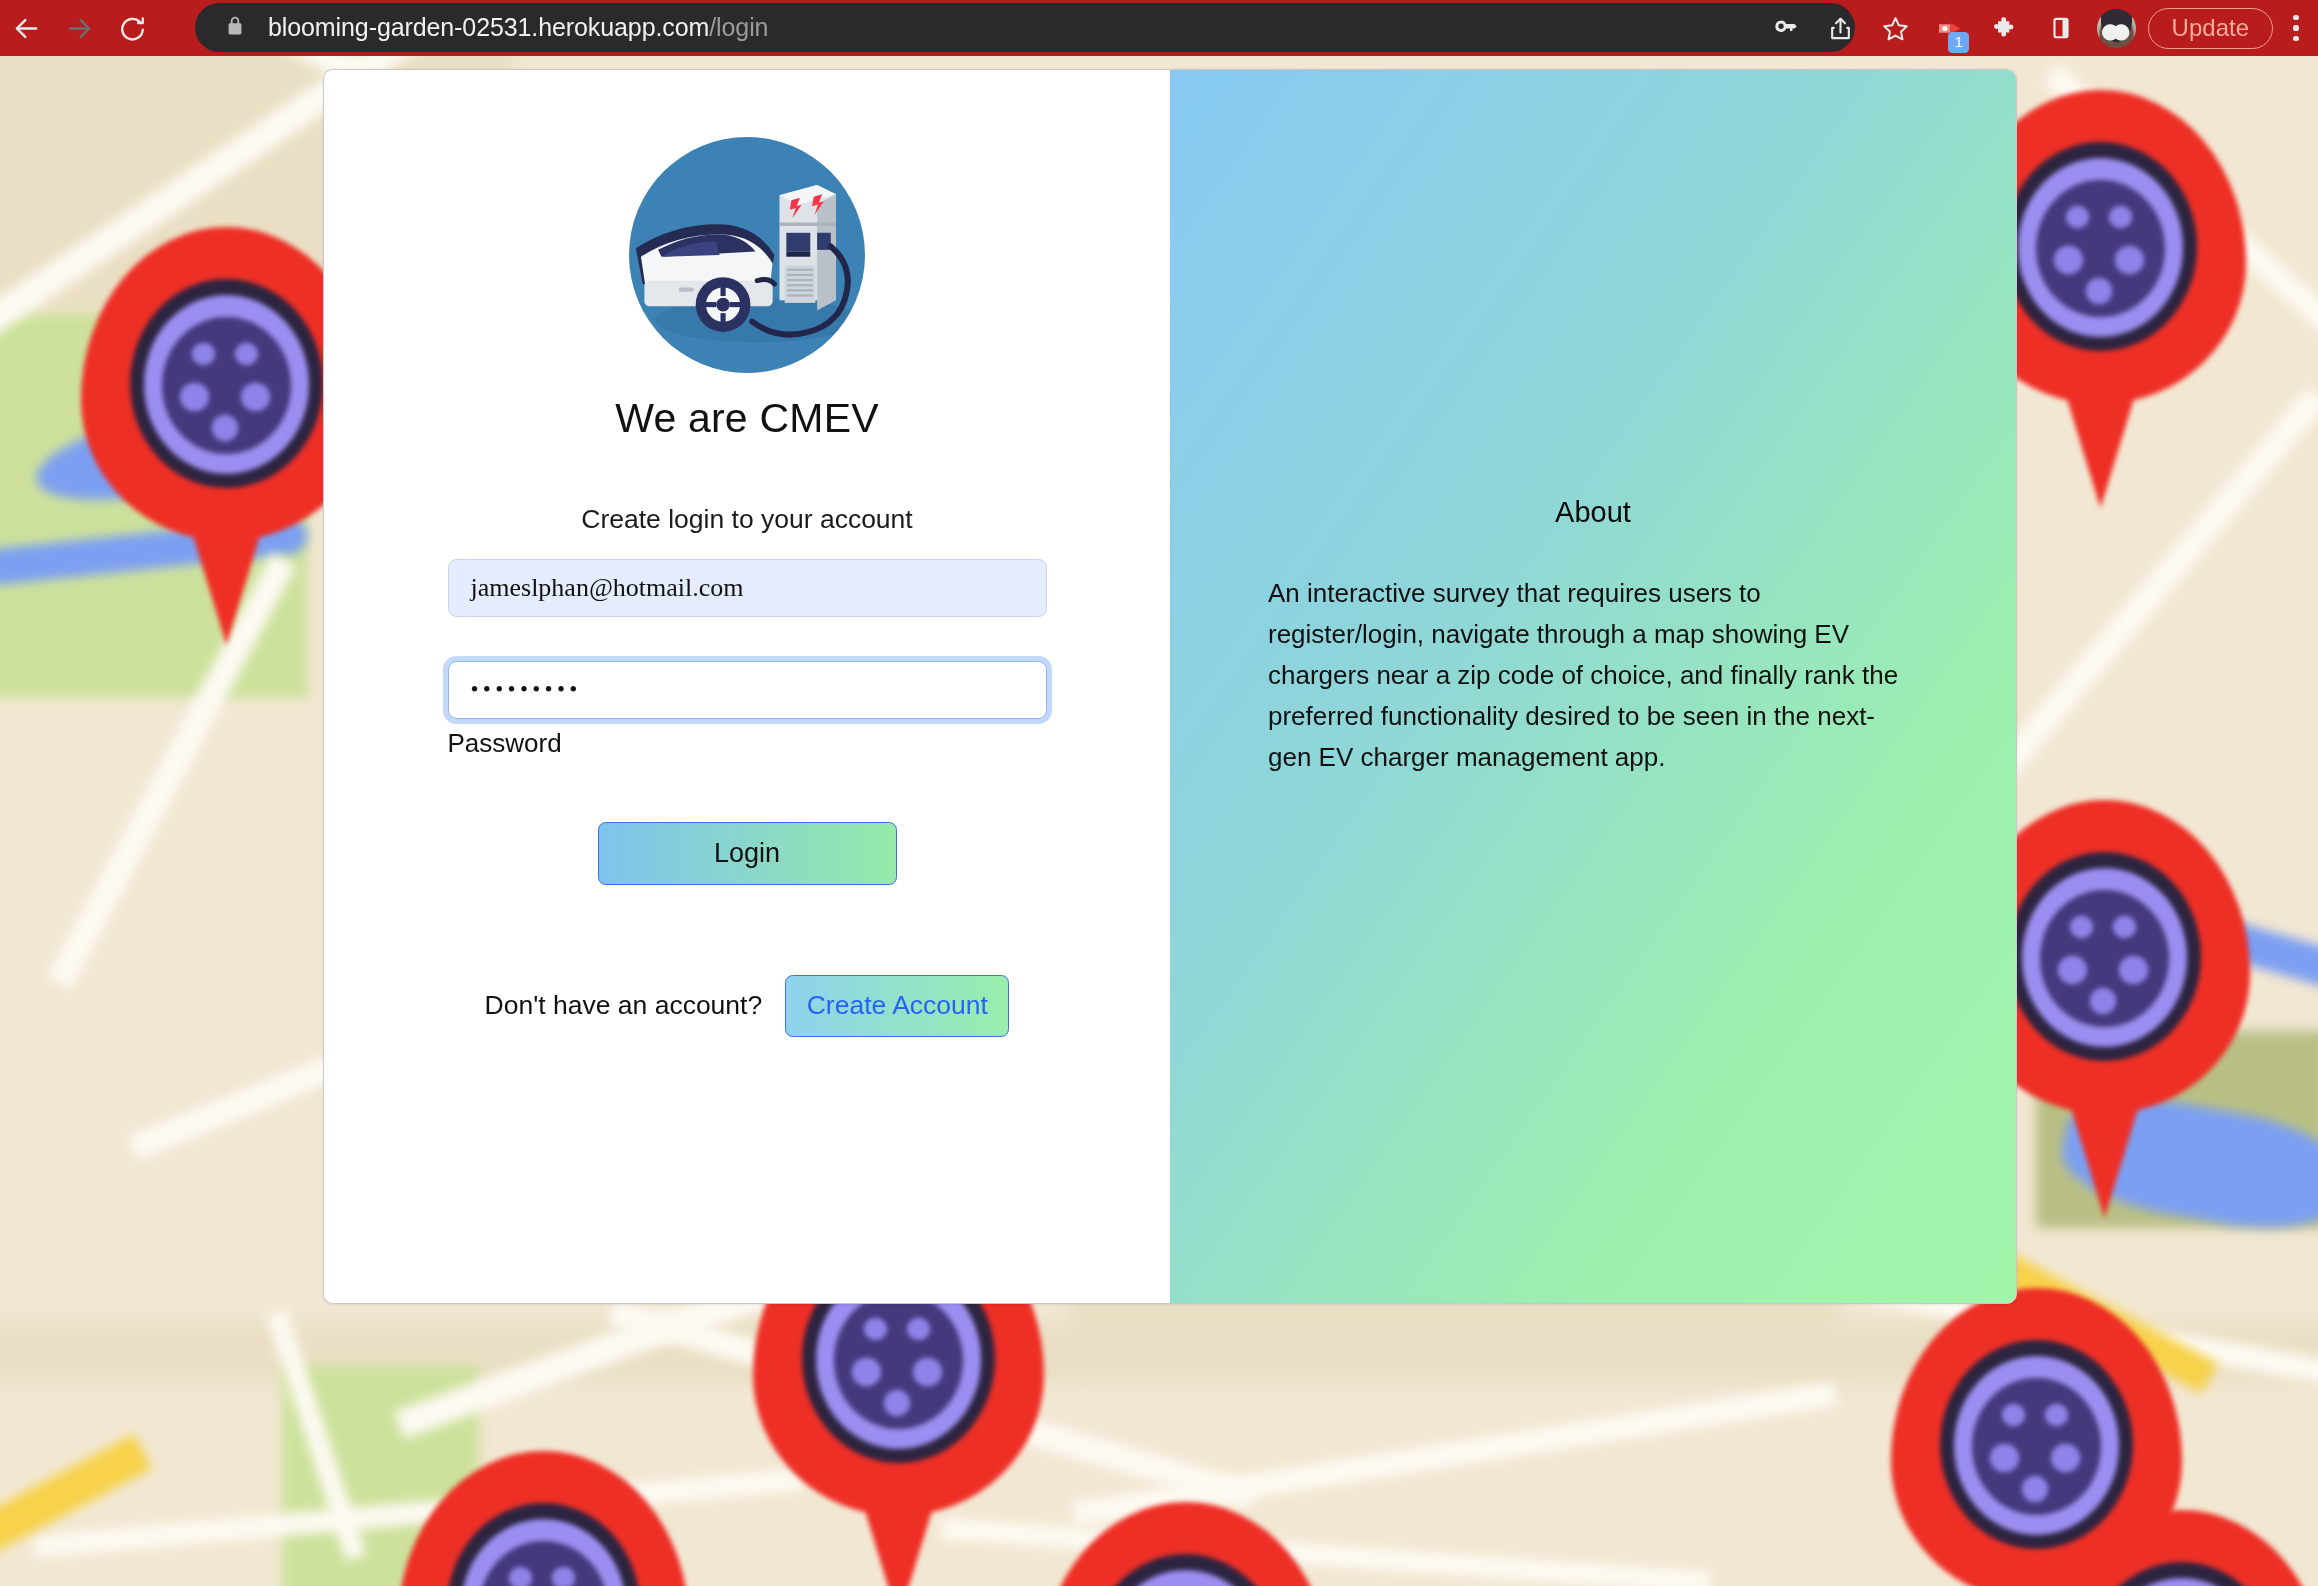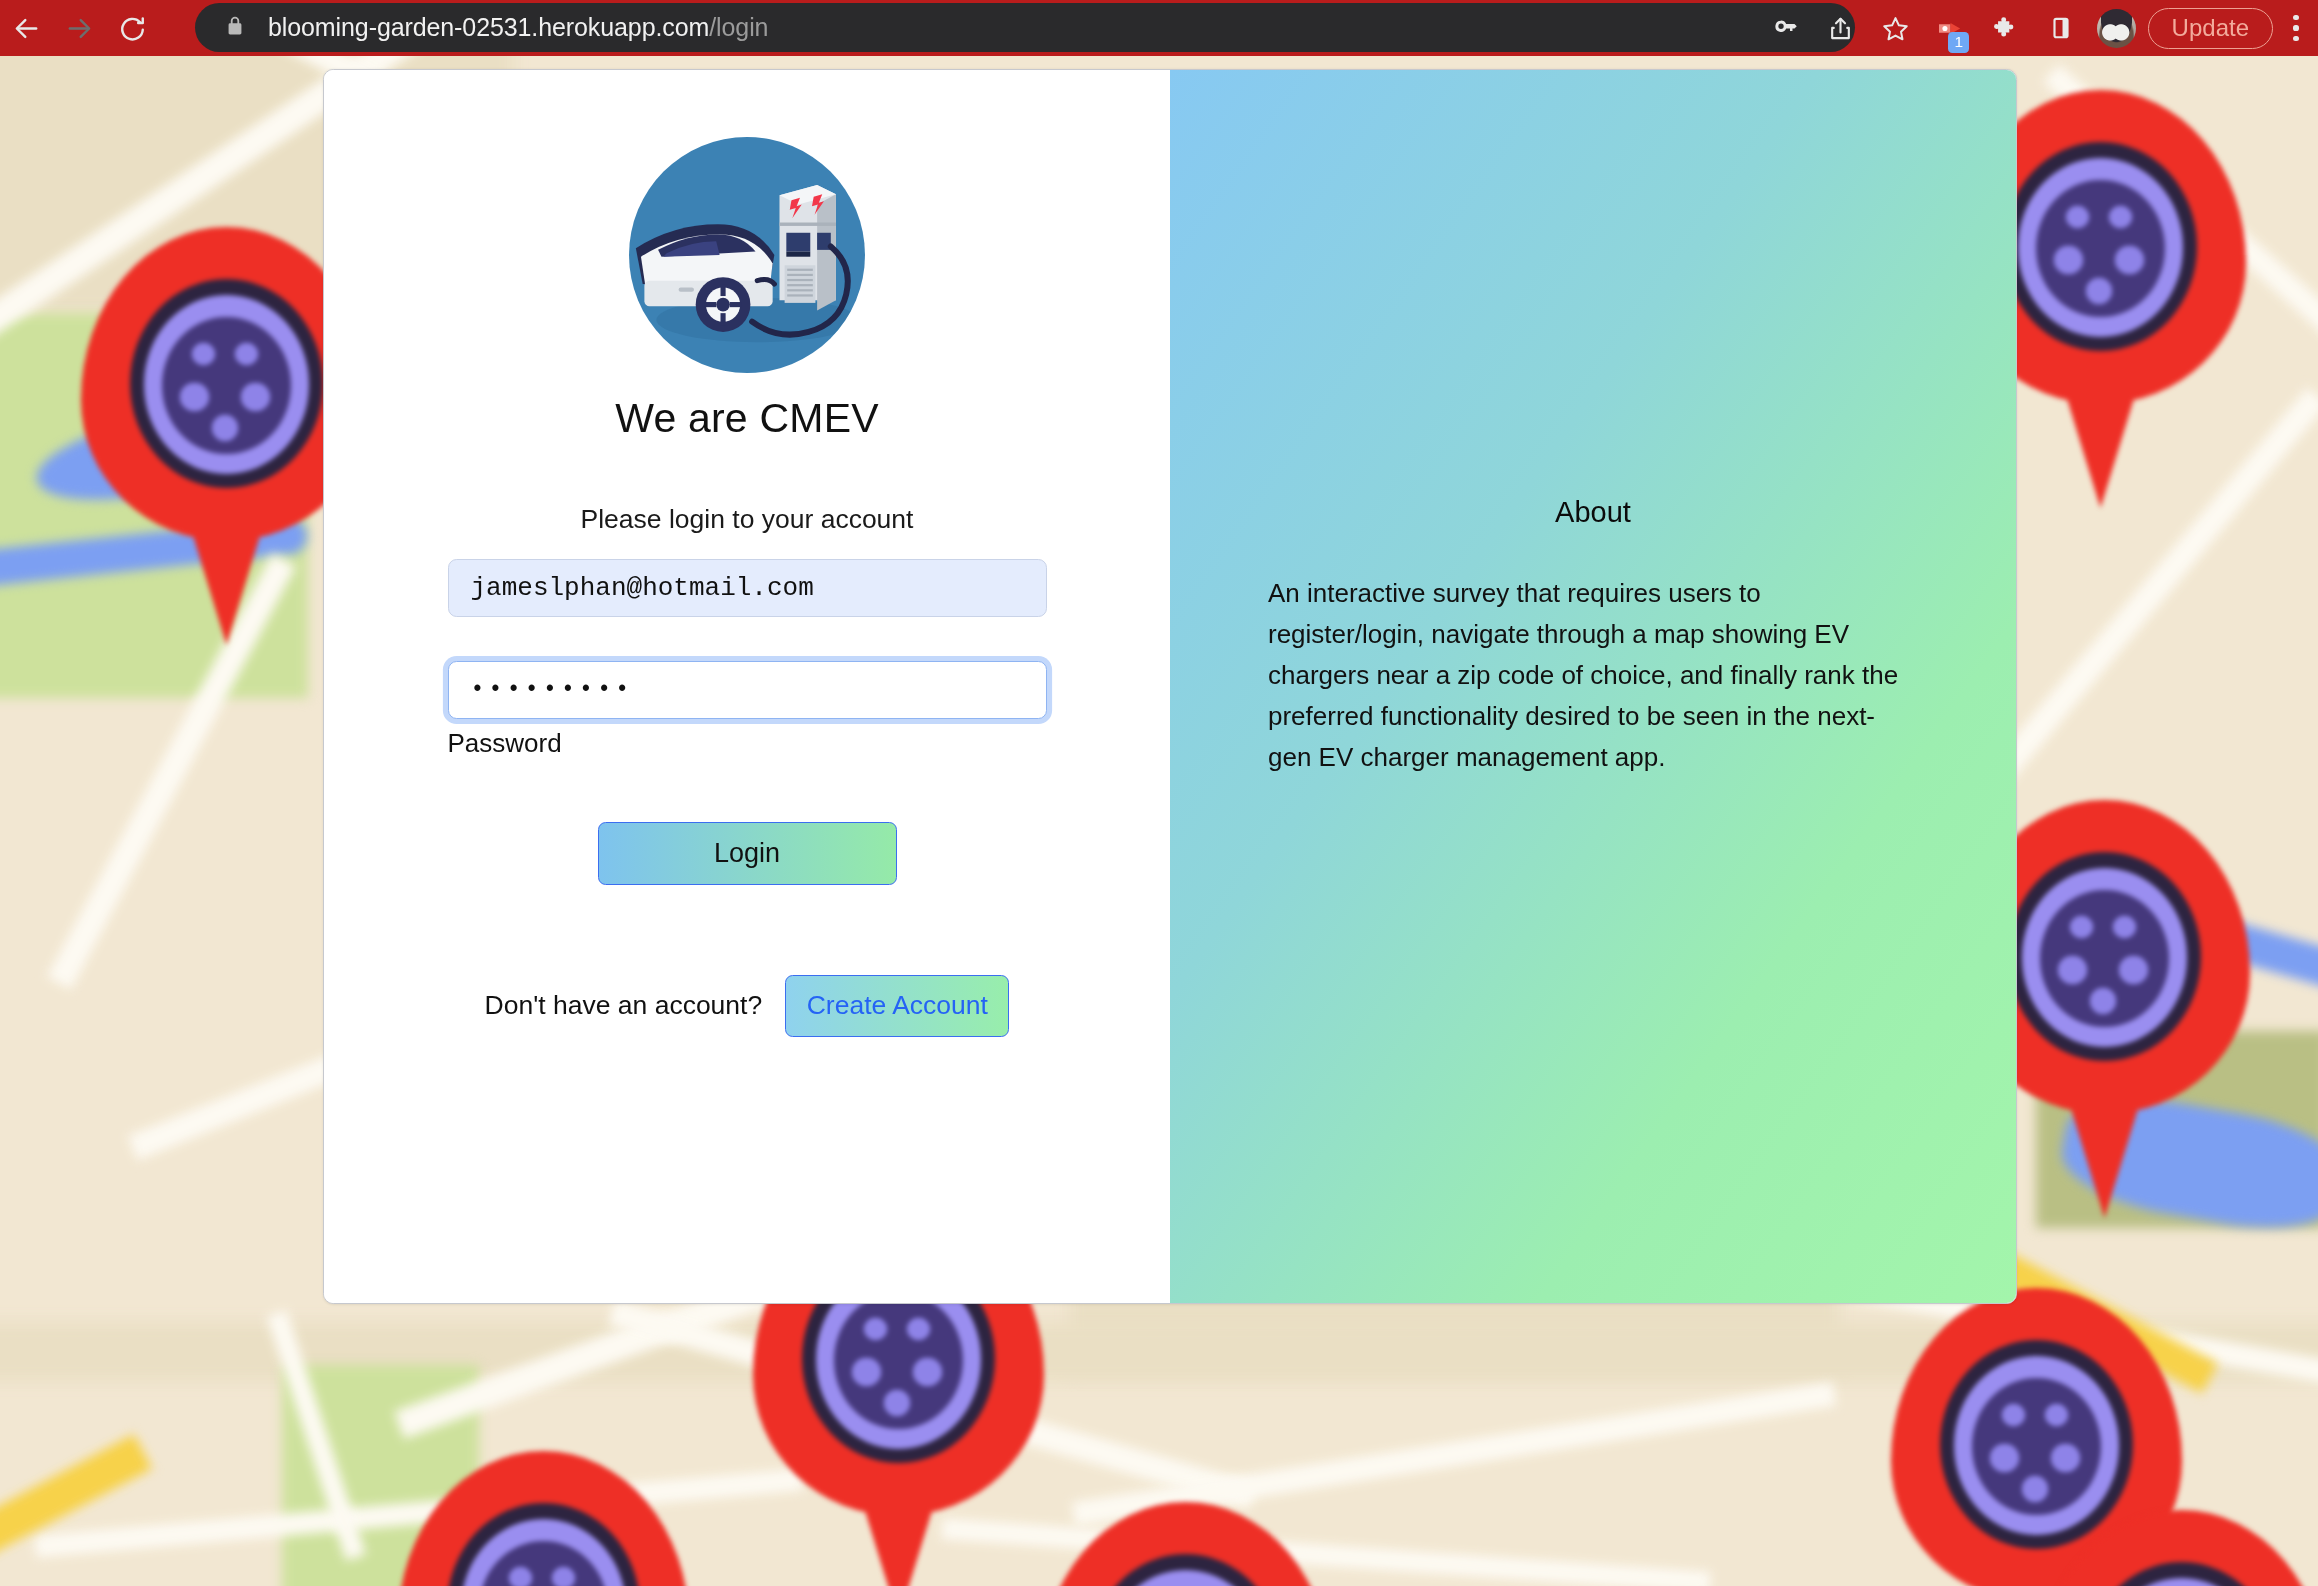--- a/index.html
+++ b/index.html
@@ -251,21 +251,21 @@
     margin-top: 24px;
   }
   .field-group.second { margin-top: 44px; }
 
   .text-input {
     width: 100%;
     height: 58px;
     border-radius: 8.6px;
     padding: 0 22px;
     font-size: 26px;
-    font-family: Liberation Mono, monospace;
+    font-family: Liberation Serif, serif;
     outline: none;
     display: flex;
     align-items: center;
   }
   #email-input {
     background: #e4ecfd;
     border: 0.9px solid #c9d3e8;
     color: #111;
   }
   #password-input {
@@ -601,21 +601,21 @@
               <rect x="107" y="206" width="6" height="14"></rect>
               <rect x="88" y="193" width="14" height="6"></rect>
               <rect x="118" y="193" width="14" height="6"></rect>
             </g>
           </g>
         </svg>
       </div>
 
       <div id="brand-title">We are CMEV</div>
 
-      <div id="login-prompt">Please login to your account</div>
+      <div id="login-prompt">Create login to your account</div>
 
       <div class="field-group">
         <div id="email-input" class="text-input">jameslphan@hotmail.com</div>
       </div>
 
       <div class="field-group second">
         <div id="password-input" class="text-input">•••••••••</div>
         <span class="field-label">Password</span>
       </div>
 

